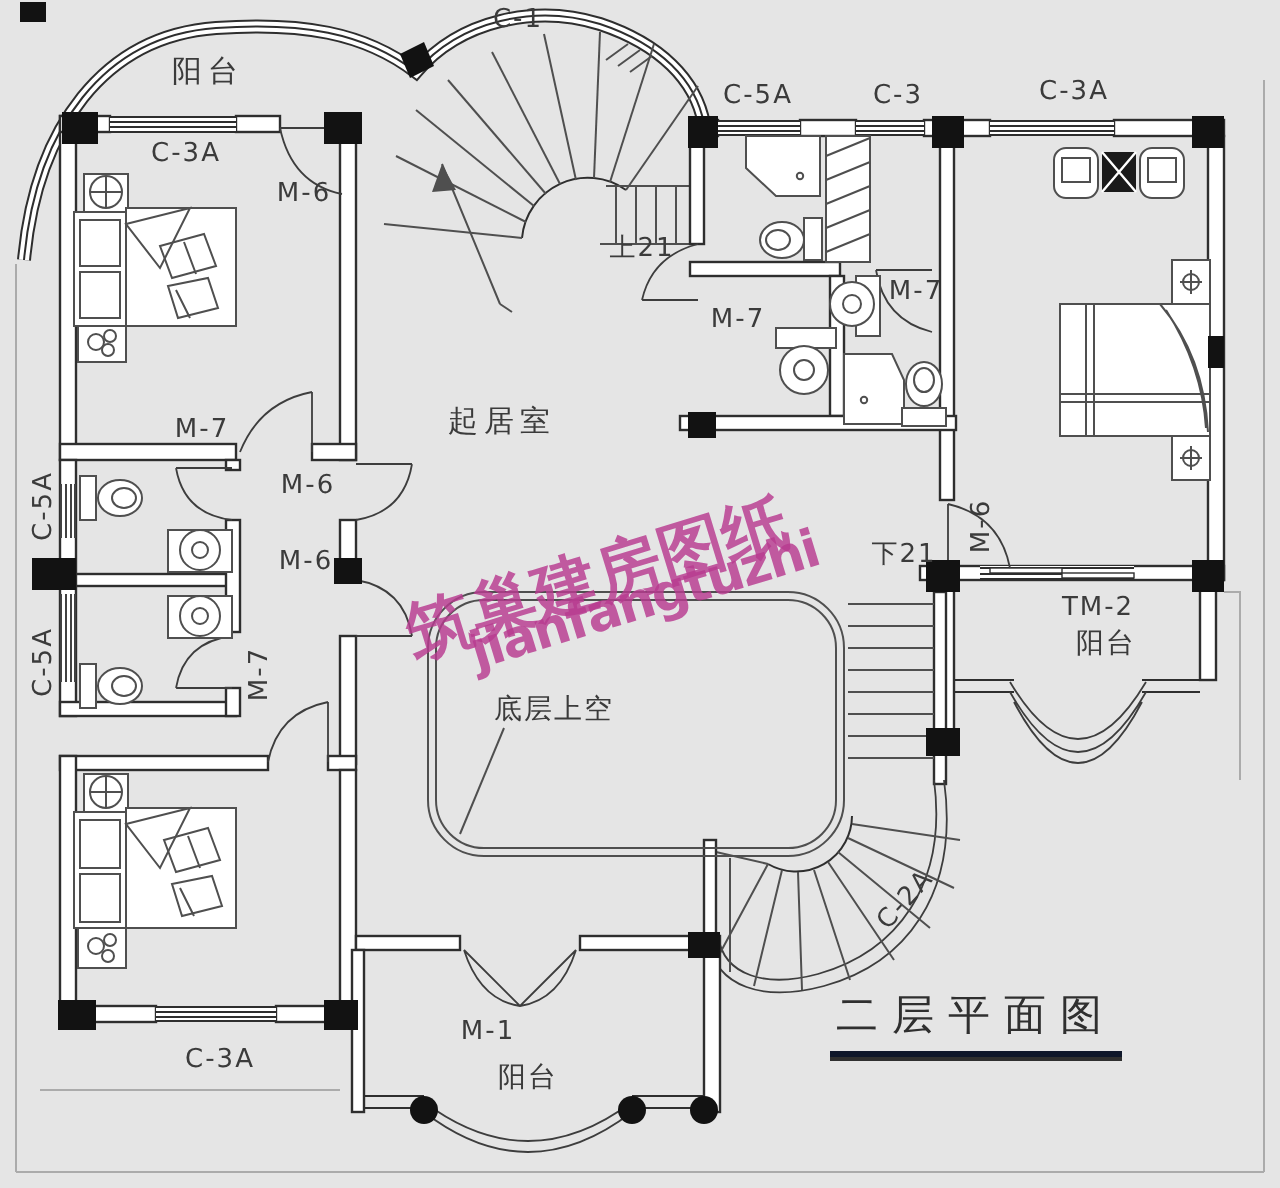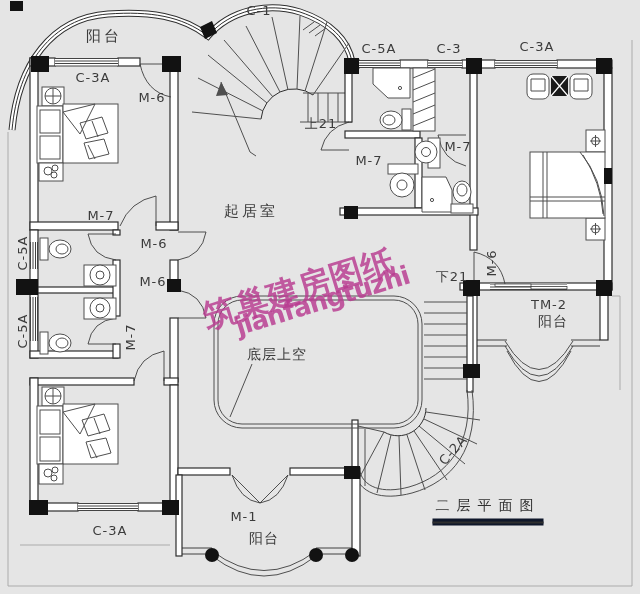--- a/index.html
+++ b/index.html
@@ -15,22 +15,22 @@
   .win{fill:none;stroke:#2e2e2e;stroke-width:0.9;}
   .a-out{fill:none;stroke:#2e2e2e;stroke-width:7;}
   .a-mid{fill:none;stroke:#ffffff;stroke-width:5;}
   .a-in{fill:none;stroke:#2e2e2e;stroke-width:1;}
   .lbl{position:absolute;transform:translate(-50%,-50%);font-size:13px;color:#3b3b3b;
        white-space:nowrap;z-index:3;letter-spacing:1px;}
   .lbl.cjk{font-size:14px;}
   .lbl.big{font-size:15px;letter-spacing:3px;}
   .lbl.rot{transform:translate(-50%,-50%) rotate(-90deg);}
   .lbl.diag{transform:translate(-50%,-50%) rotate(-48deg);}
-  .plan-title{position:absolute;transform:translate(-50%,-50%);font-size:14px;letter-spacing:7px;
-       color:#2f2f2f;z-index:3;border-bottom:7px solid #0f172a;padding:0 3px 4px 3px;}
+  .plan-title{position:absolute;transform:translate(-50%,-50%);font-size:21px;letter-spacing:7px;
+       color:#2f2f2f;z-index:3;border-bottom:3px solid #0f172a;padding:0 3px 4px 3px;}
   .plan-title:after{content:"";position:absolute;left:0;right:0;bottom:-5px;
        border-bottom:2px solid #2f2f2f;}
   .wm{position:absolute;color:#b83b90;font-weight:bold;opacity:.82;transform-origin:0 50%;
       z-index:4;white-space:nowrap;}
   .wm-cn{left:204px;top:296px;font-size:33px;transform:rotate(-17deg);}
   .wm-en{left:236px;top:312px;font-size:26px;letter-spacing:-1px;transform:rotate(-17deg);}
 </style>
 </head>
 <body>
 

